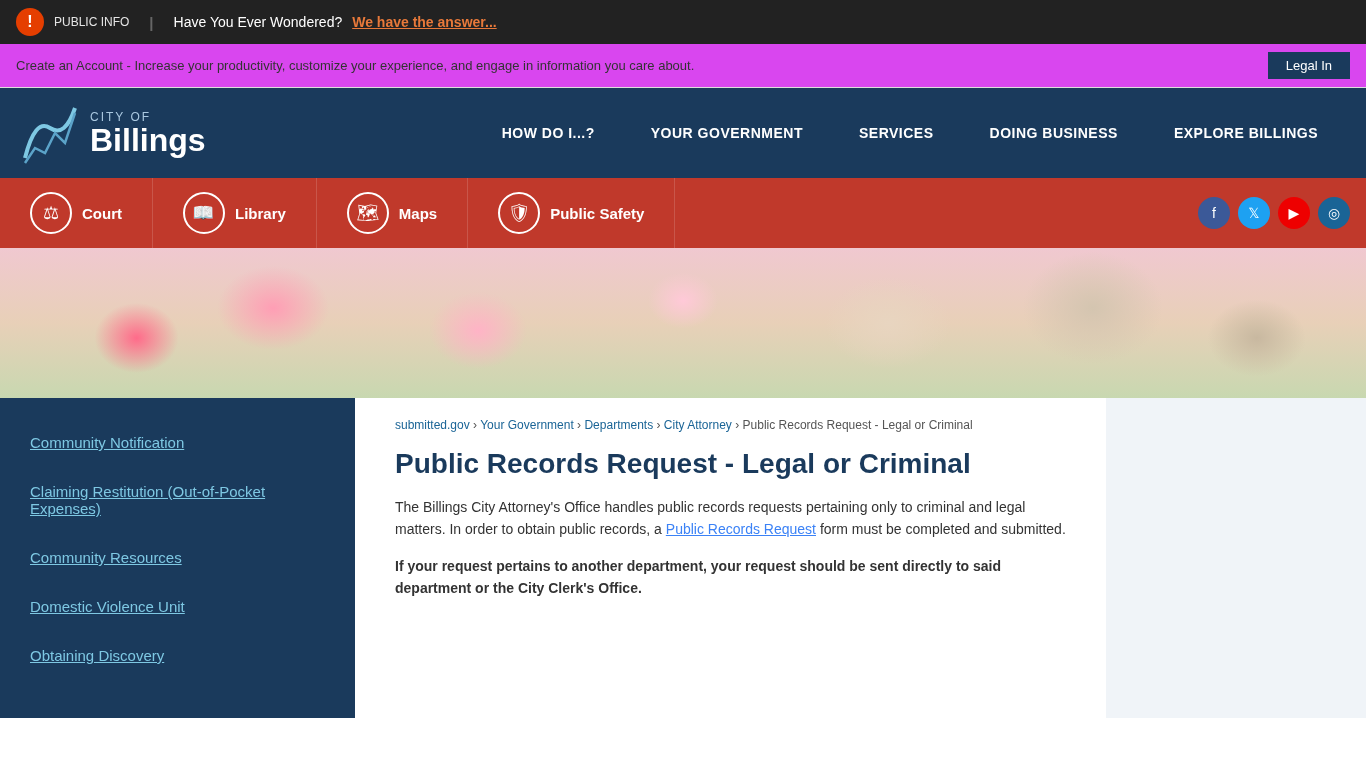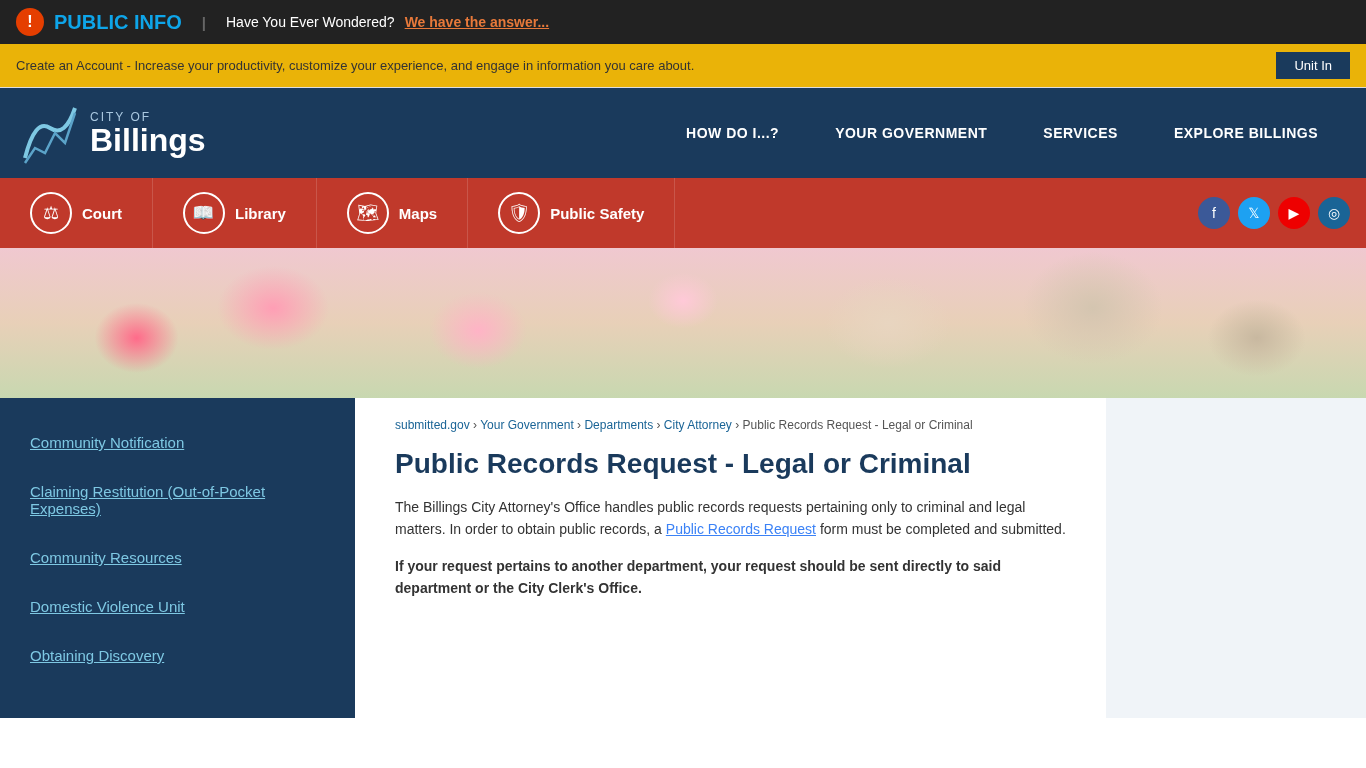--- a/index.html
+++ b/index.html
@@ -16,28 +16,28 @@
       font-size: 15px;
       font-weight: bold;
     }
     .alert-bar .alert-icon {
       width: 28px; height: 28px;
       background: #e53e00;
       border-radius: 50%;
       display: flex; align-items: center; justify-content: center;
       color: white; font-size: 16px; font-weight: bold; flex-shrink: 0;
     }
-    .alert-title { font-size: 20px; font-weight: bold; color: #0ea5e9; }
+    .alert-title { font-size: 12px; font-weight: normal; color: #e5e5e5; }
     .alert-separator { color: #666; margin: 0 10px; }
     .alert-sub { color: #fff; font-size: 14px; font-weight: normal; }
     .alert-link { color: #e8793a; font-size: 14px; }
 
     
     .account-bar {
-      background: #eab308;
+      background: #d946ef;
       border-bottom: 1px solid #ddd;
       display: flex;
       align-items: center;
       justify-content: space-between;
       padding: 8px 16px;
       font-size: 13px;
       color: #333;
     }
     .sign-in-btn {
       background: #1a3a5c;
@@ -242,40 +242,41 @@
 <div class="alert-bar">
   <div class="alert-icon">!</div>
   <span class="alert-title">PUBLIC INFO</span>
   <span class="alert-separator">|</span>
   <span class="alert-sub">Have You Ever Wondered?</span>
   <a class="alert-link" href="#">We have the answer...</a>
 </div>
 
 <div class="account-bar">
   <span>Create an Account - Increase your productivity, customize your experience, and engage in information you care about.</span>
-  <button class="sign-in-btn">Unit In</button>
+  <button class="sign-in-btn">Legal In</button>
 </div>
 
 <nav class="main-nav">
   <a class="logo-area" href="#">
 
     <svg class="logo-icon" viewBox="0 0 60 70">
       <rect width="60" height="70" fill="#1a3a5c"></rect>
       <path d="M5,60 Q15,20 30,30 Q45,40 55,10" stroke="#7ec8e3" stroke-width="4" fill="none"></path>
       <path d="M5,65 L15,50 L25,55 L35,35 L45,45 L55,15" stroke="#5ba3c9" stroke-width="2.5" fill="none"></path>
     </svg>
     <div class="logo-text">
       <div class="city-of">CITY OF</div>
       <div class="billings">Billings</div>
     </div>
   </a>
   <div class="nav-links">
     <a class="nav-link" href="#">HOW DO I...?</a>
     <a class="nav-link" href="#">YOUR GOVERNMENT</a>
     <a class="nav-link" href="#">SERVICES</a>
+    <a class="nav-link" href="#">DOING BUSINESS</a>
     <a class="nav-link" href="#">EXPLORE BILLINGS</a>
   </div>
 </nav>
 
 <div class="quick-bar">
   <a class="quick-item" href="#">
     <div class="quick-icon-circle">⚖</div>
     <span class="quick-label">Court</span>
   </a>
   <a class="quick-item" href="#">

